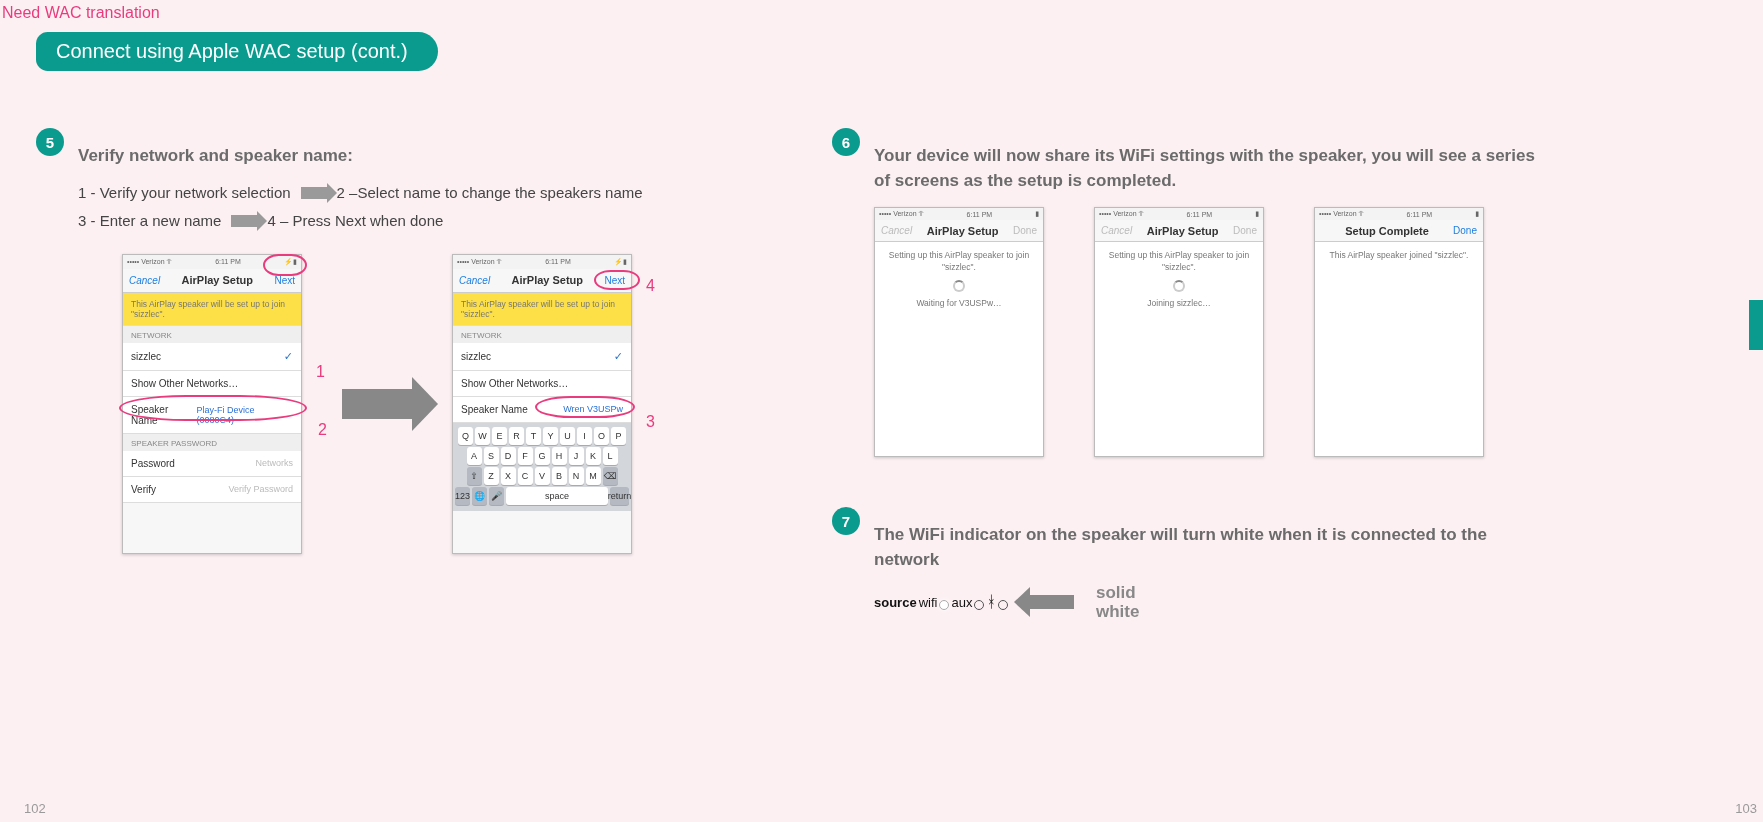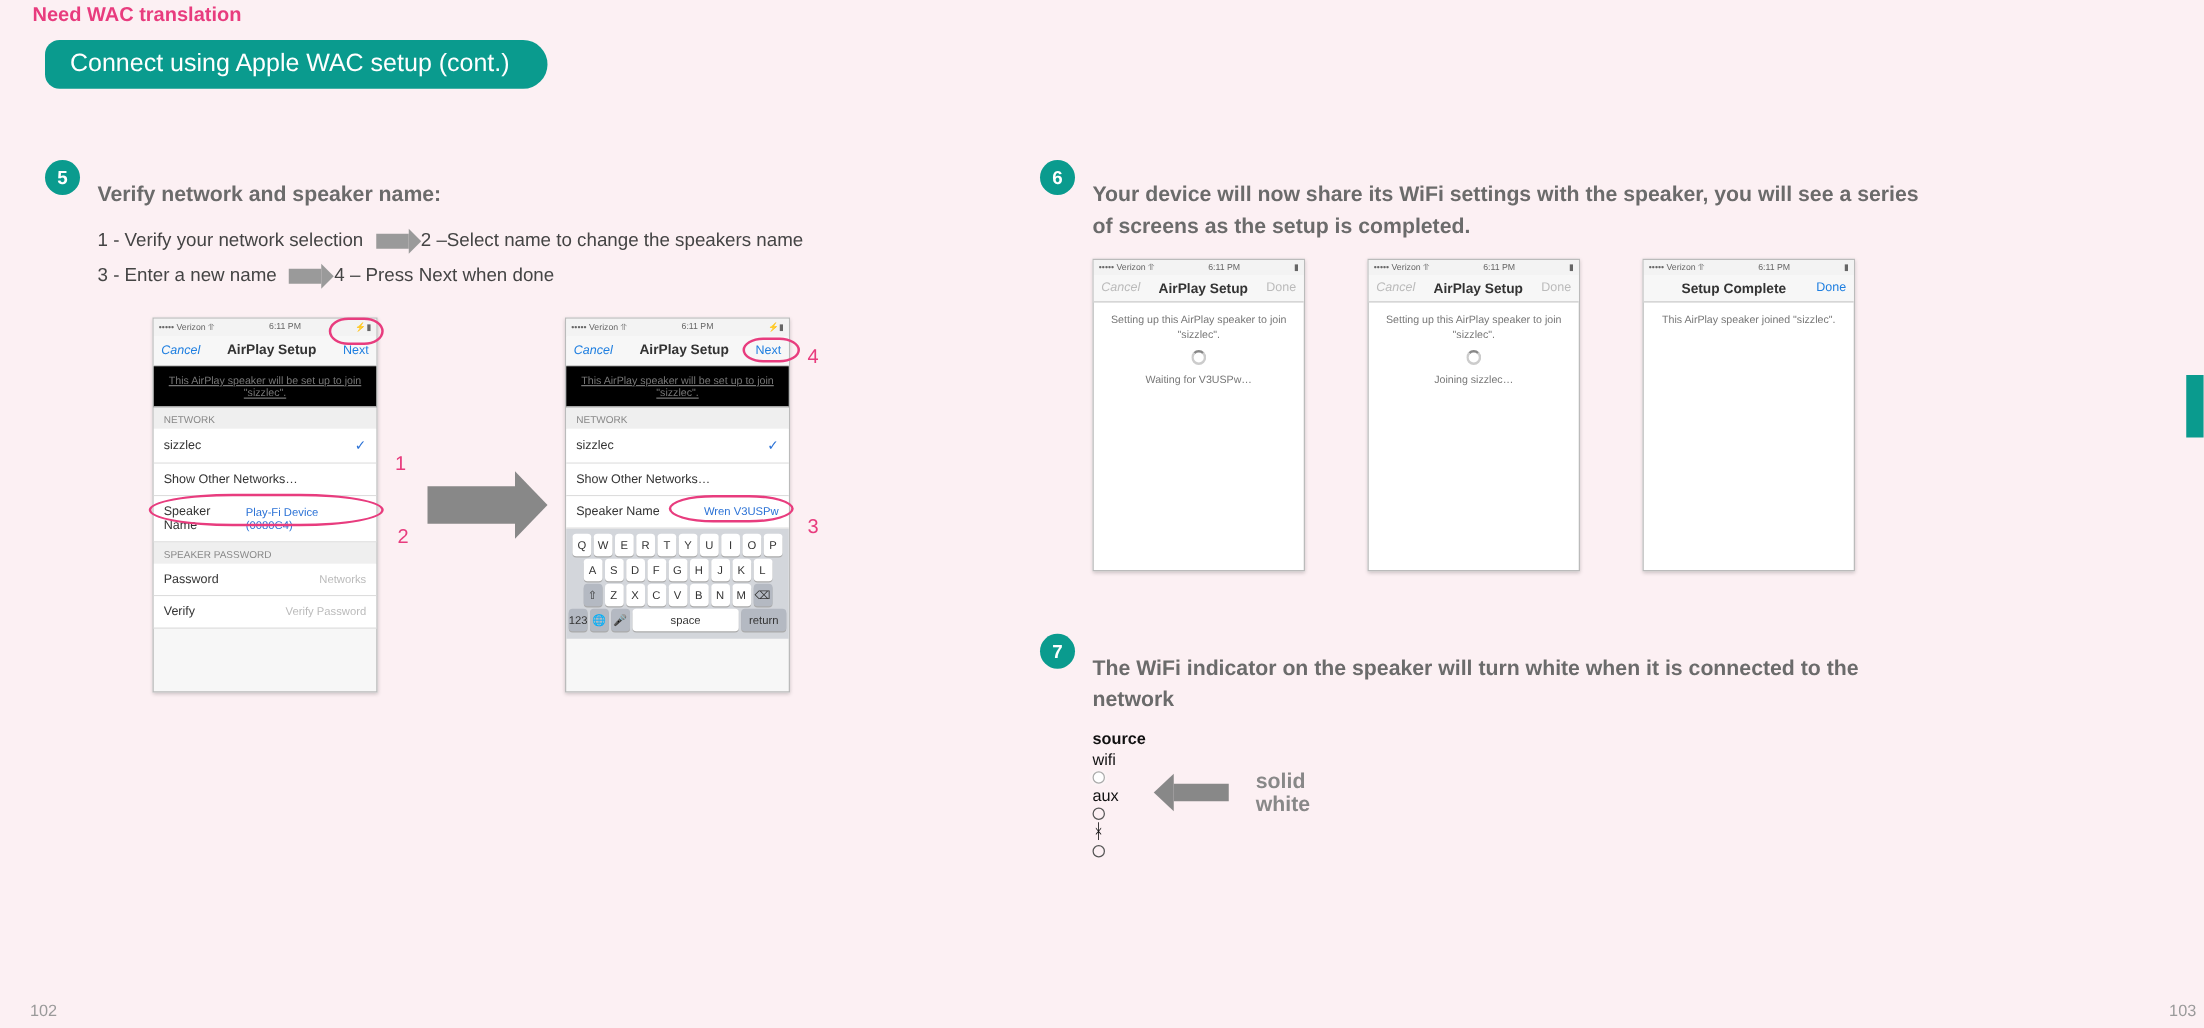--- a/index.html
+++ b/index.html
@@ -1,38 +1,38 @@
 <!DOCTYPE html>
 <html><head>
 <meta charset="utf-8">
 <style>
   * { box-sizing: border-box; margin: 0; padding: 0; }
   html, body { width: 1763px; height: 822px; font-family: Arial, Helvetica, sans-serif; background: #fcf0f3; color: #555; position: relative; }
-  .note { position: absolute; left: 26px; top: 4px; color: #e83c7e; font-size: 16px; font-weight: 700; text-align: right; }
+  .note { position: absolute; left: 2px; top: 4px; color: #e83c7e; font-size: 16px; font-weight: 400; text-align: right; }
   .header-bar { position: absolute; left: 36px; top: 32px; background: #0a9b8e; color: #fff; font-size: 20px; padding: 8px 30px 8px 20px; border-radius: 18px 30px 30px 18px; }
   .col { position: absolute; }
   .left-col { left: 36px; top: 128px; width: 770px; }
   .right-col { left: 832px; top: 128px; width: 720px; }
   .step { display: flex; align-items: flex-start; gap: 14px; margin-bottom: 10px; }
   .bullet { width: 28px; height: 28px; border-radius: 50%; background: #0a9b8e; color: #fff; display: flex; align-items: center; justify-content: center; font-weight: bold; font-size: 15px; flex-shrink: 0; }
   .step-title { font-weight: 700; color: #6b6b6b; font-size: 17px; line-height: 1.45; margin-top: 16px; }
   .step-sub { margin-left: 42px; color: #444; font-size: 15px; line-height: 1.9; display: flex; flex-wrap: wrap; gap: 6px 10px; align-items: center; }
   .small-arrow { display:inline-block; width:26px; height:12px; background:#9a9a9a; position:relative; }
   .small-arrow::after { content:""; position:absolute; right:-10px; top:-4px; border-left:10px solid #9a9a9a; border-top:10px solid transparent; border-bottom:10px solid transparent; }
   
   .mock-row { margin-top: 18px; margin-left: 86px; display:flex; align-items:center; gap: 40px; }
   .big-arrow { width:70px; height:30px; background:#888; position:relative; }
   .big-arrow::after{content:"";position:absolute;right:-26px;top:-12px;border-left:26px solid #888;border-top:27px solid transparent;border-bottom:27px solid transparent;}
   .phone { width: 180px; border:1px solid #bbb; background:#f7f7f7; font-size:10px; color:#333; box-shadow:0 1px 3px rgba(0,0,0,.2); position:relative; }
   .statusbar{ height:14px; background:#f3f3f3; padding:0 4px; display:flex; justify-content:space-between; align-items:center; font-size:7px; color:#666;}
   .navbar{ height:24px; background:#f7f7f7; border-bottom:1px solid #ccc; display:flex; align-items:center; justify-content:space-between; padding:0 6px; font-size:11px;}
   .nav-left{ color:#1f7fe0; font-size:10px;font-style:italic;}
   .nav-title{ font-weight:600; color:#333; font-size:11px;}
   .nav-right{ color:#1f7fe0; font-size:10px; position:relative;}
-  .phone .msg{ padding:6px 8px; text-align:center; color:#777; font-size:8.5px; background:#000000; border-bottom:1px solid #ddd;text-decoration:underline;}
+  .phone .msg{ padding:6px 8px; color:#777; font-size:8.5px; background:#fde047; border-bottom:1px solid #ddd;}
   .sect-h{ padding:5px 8px 3px; color:#888; font-size:8px; text-transform:uppercase; background:#efefef;}
   .cell{ padding:7px 8px; background:#fff; border-bottom:1px solid #ddd; display:flex; justify-content:space-between; align-items:center; font-size:10px;}
   .cell .val{ color:#2b72d6; font-size:9px;}
   .check{ color:#2b72d6; font-size:11px;}
   .kb{ background:#d3d6db; padding:4px 2px; }
   .kb-row{ display:flex; gap:2px; justify-content:center; margin-bottom:2px;}
   .key{ background:#fff; border-radius:3px; width:15px; height:18px; display:flex;align-items:center;justify-content:center;font-size:9px;box-shadow:0 1px 0 #aaa;}
   .key.wide{ width:auto; flex:1; }
   .key.gray{ background:#b4b9c2; }
   .ring{ position:absolute; border:2px solid #e83c7e; border-radius:50%/70%; pointer-events:none;}
@@ -40,21 +40,21 @@
   
   .mini-row{ margin-left:42px; margin-top:14px; display:flex; gap:50px;}
   .mini{ width:170px; height:250px; border:1px solid #bbb; background:#fff; box-shadow:0 1px 3px rgba(0,0,0,.2); font-size:9px; }
   .mini .statusbar{height:12px;}
   .mini .navbar{height:22px;}
   .mini .body{ padding:8px 6px; text-align:center; color:#777; font-size:8.5px; line-height:1.4;}
   .spinner{ width:12px;height:12px;border:2px solid #ccc;border-top-color:#888;border-radius:50%;margin:6px auto;}
   
   .step7 { margin-top: 50px; }
   .src-block{ margin-left:42px; margin-top:4px; display:flex; align-items:center; gap:22px;}
-  .src-col{ display:flex; flex-direction:column; align-items:flex-start; gap:2px; font-size:12px; color:#111;}
+  .src-col{ display:flex; flex-direction:row; align-items:flex-end; gap:2px; font-size:12px; color:#111;}
   .src-col .lbl{ font-size:13px; }
   .dot{ width:10px;height:10px;border:1px solid #555;border-radius:50%;}
   .dot.lit{ background:#fff; box-shadow:0 0 4px #fff, 0 0 2px #fff inset; border-color:#aaa;}
   .bt-icon{ font-size:16px; line-height:1; }
   .left-arrow{ width:44px; height:14px; background:#888; position:relative;}
   .left-arrow::before{content:"";position:absolute;left:-16px;top:-8px;border-right:16px solid #888;border-top:15px solid transparent;border-bottom:15px solid transparent;}
   .solid-white{ color:#888; font-size:17px; font-weight:600; line-height:1.15;}
   .page-num{ position:absolute; bottom:6px; color:#9a9a9a; font-size:13px;}
   .pn-left{ left:24px;} .pn-right{ right:6px;margin-top:44px;}
   .side-tab{ position:absolute; right:0; top:300px; width:14px; height:50px; background:#0a9b8e;}
@@ -182,21 +182,21 @@
             <div class="key">B</div>
             <div class="key">N</div>
             <div class="key">M</div>
             <div class="key gray">⌫</div>
           </div>
         <div class="kb-row">
           <div class="key gray">123</div>
           <div class="key gray">🌐</div>
           <div class="key gray">🎤</div>
           <div class="key wide">space</div>
-          <div class="key gray" style="width:36px">return</div>
+          <div class="key gray" style="width:19px">return</div>
         </div>
       </div>
       <span class="ring-label" style="right:-24px; top:22px;">4</span>
       <span class="ring-label" style="right:-24px; top:158px;">3</span>
     </div>
   </div>
 </div>
 
 <div class="col right-col">
   <div class="step">

